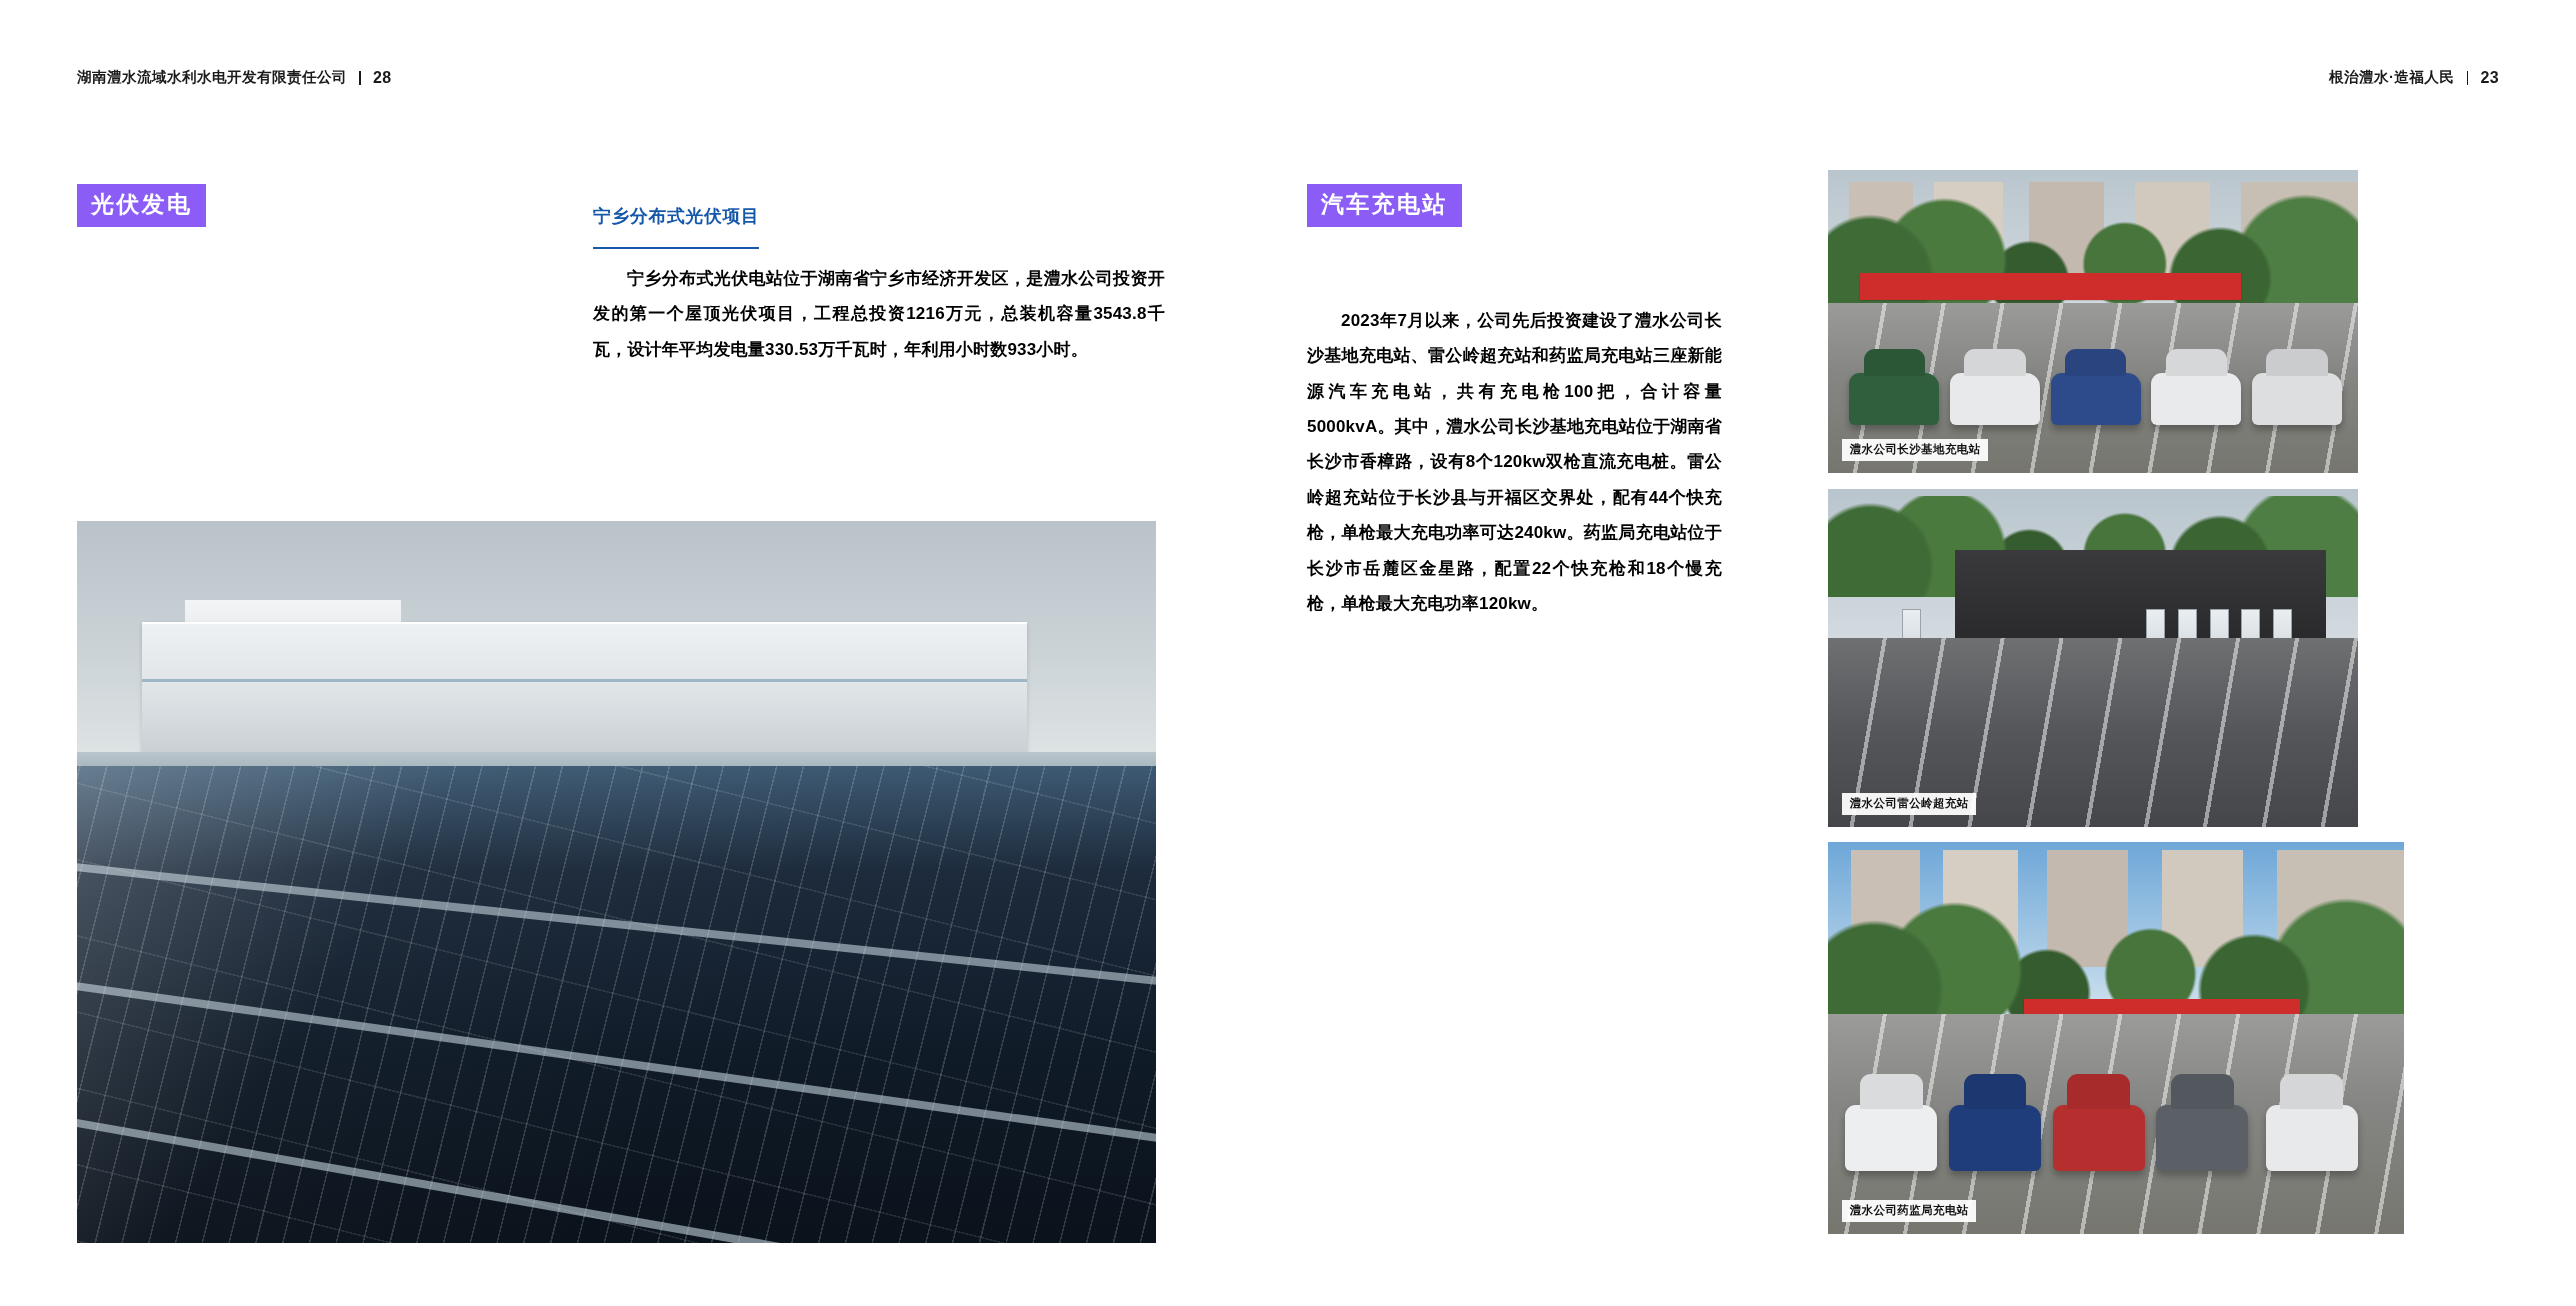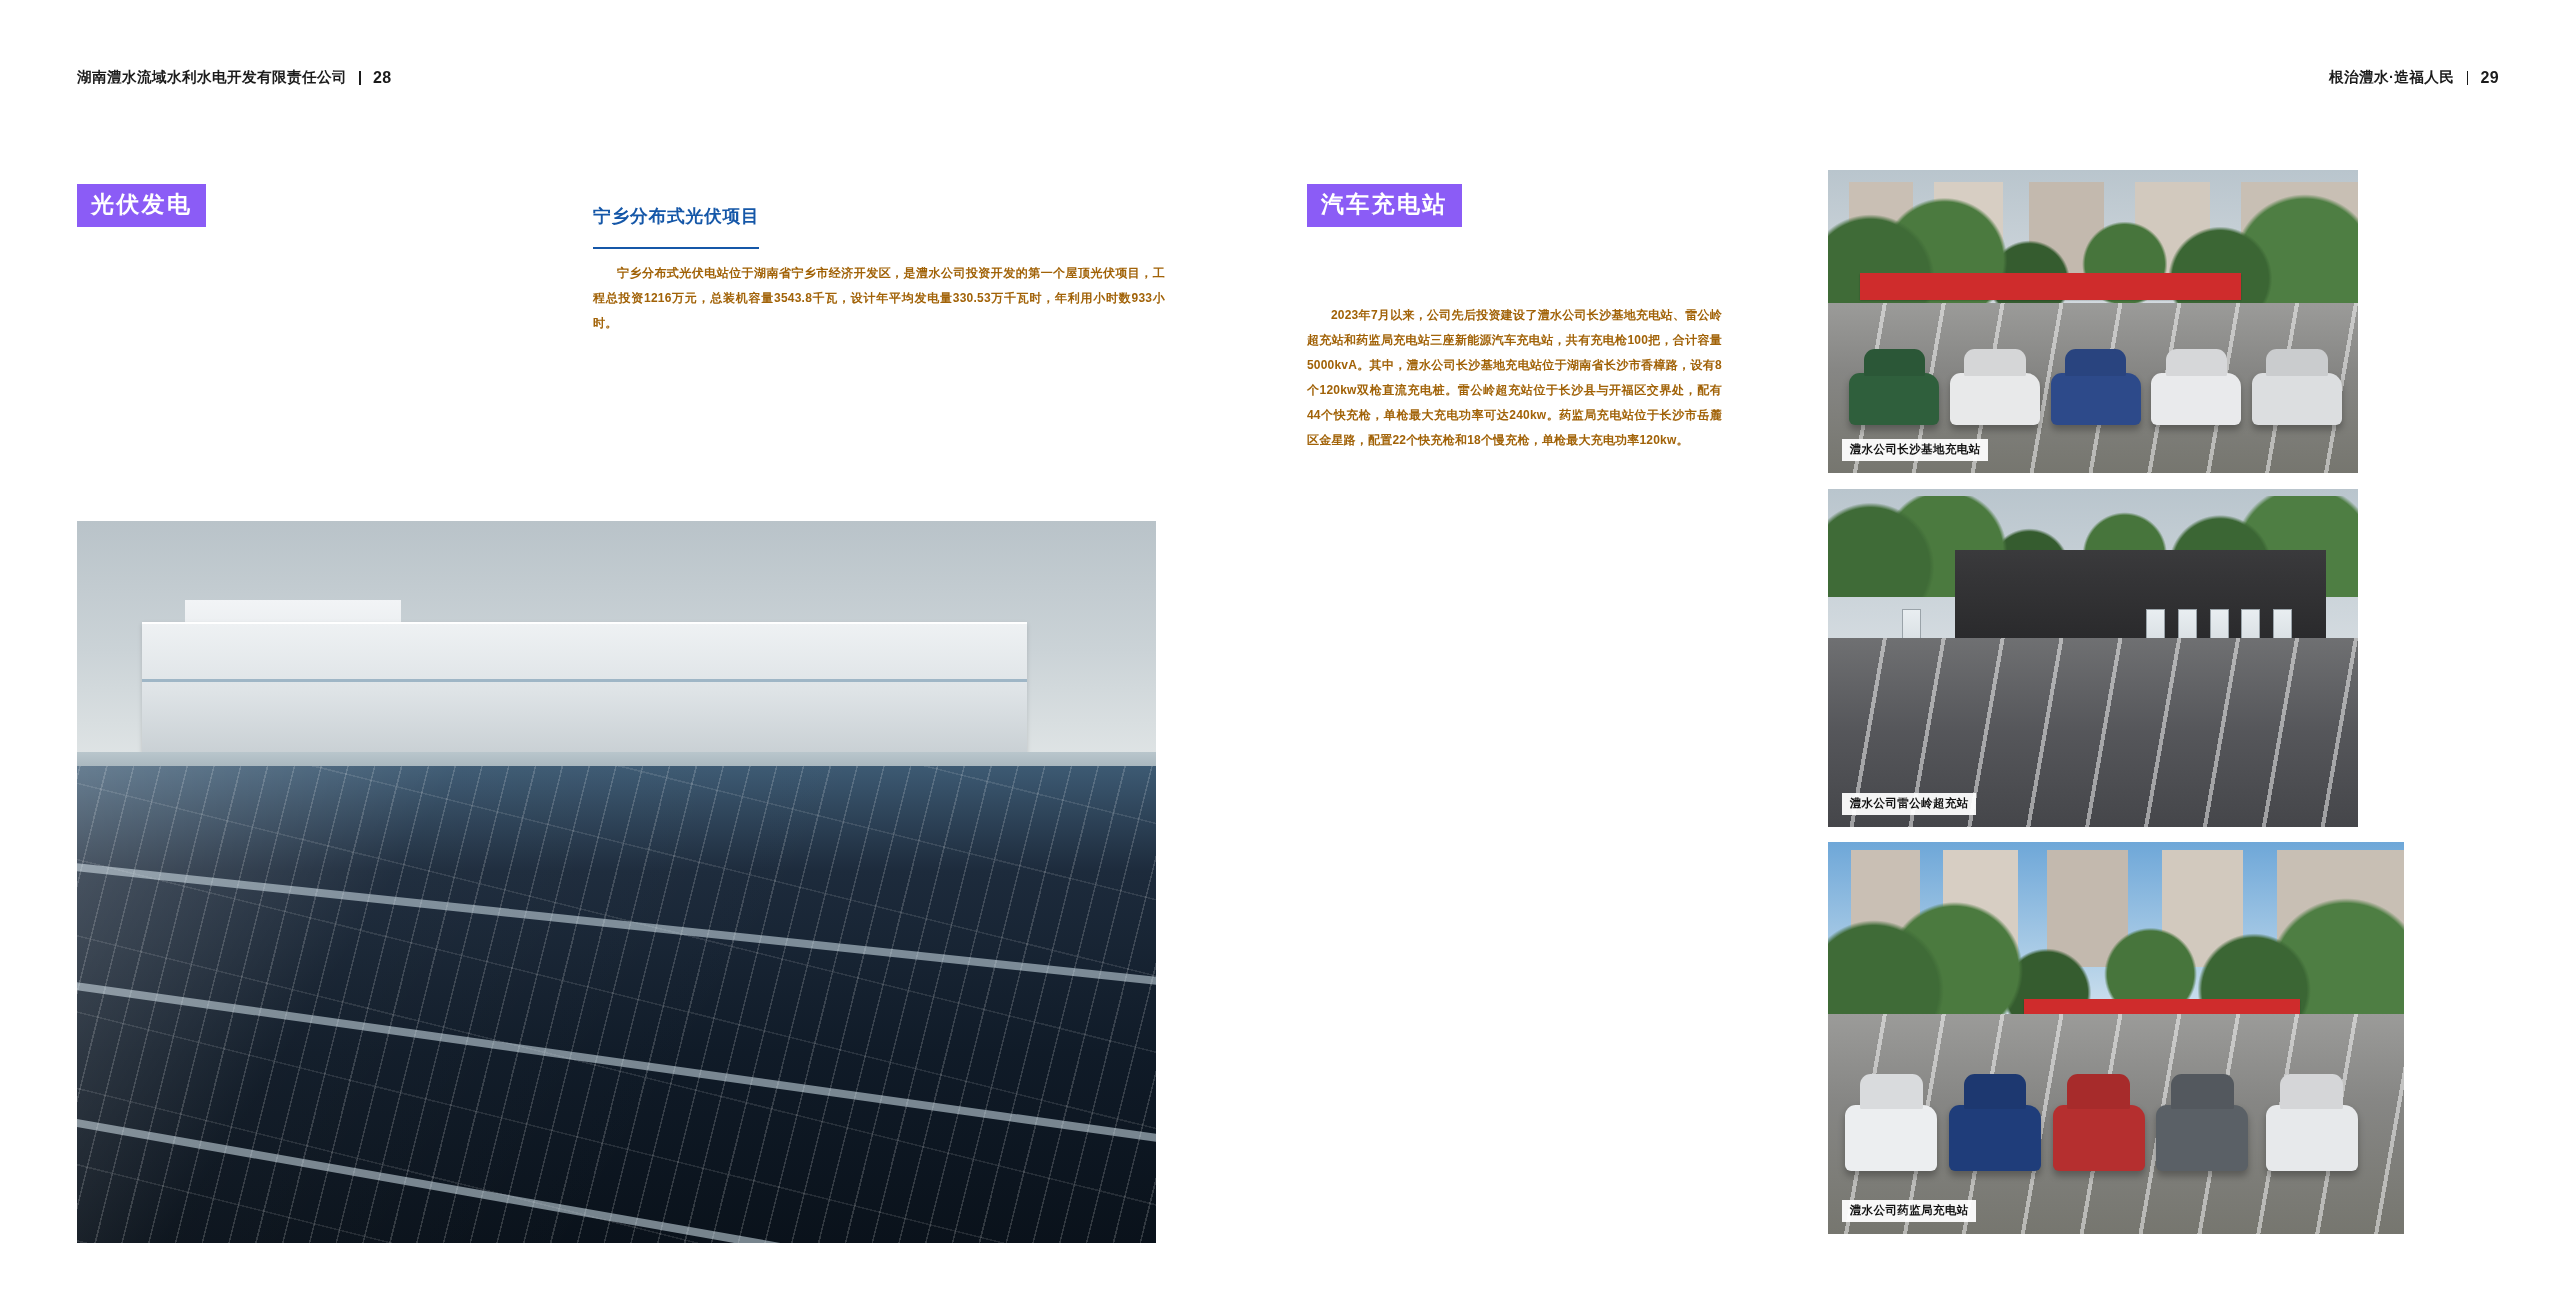--- a/index.html
+++ b/index.html
@@ -86,23 +86,23 @@
     color: #1557a8;
     letter-spacing: 0.8px;
     padding-bottom: 20px;
     border-bottom: 2.3px solid #1557a8;
     line-height: 1.2;
   }
 
   
   .body-text {
     position: absolute;
-    font-size: 12px;
+    font-size: 17px;
     line-height: 2.08;
-    color: #a16207;
+    color: #000000;
     text-align: justify;
     text-justify: inter-ideograph;
     font-weight: 600;
     letter-spacing: 0.2px;
   }
   .body-left {
     left: 593px;
     top: 261px;
     width: 572px;
     text-indent: 2em;
@@ -330,21 +330,21 @@
       </div>
     </div>
 
   </div>
 
   <div class="page">
 
     <div class="runhead runhead-right">
       <span>根治澧水·造福人民</span>
       <span class="divider"></span>
-      <span class="pageno">29</span>
+      <span class="pageno">23</span>
     </div>
 
     <div class="section-title title-charging" style="left:19px; top:184px;">汽车充电站</div>
 
     <div class="body-text body-right" style="left:19px; top:303px;">2023年7月以来，公司先后投资建设了澧水公司长沙基地充电站、雷公岭超充站和药监局充电站三座新能源汽车充电站，共有充电枪100把，合计容量5000kvA。其中，澧水公司长沙基地充电站位于湖南省长沙市香樟路，设有8个120kw双枪直流充电桩。雷公岭超充站位于长沙县与开福区交界处，配有44个快充枪，单枪最大充电功率可达240kw。药监局充电站位于长沙市岳麓区金星路，配置22个快充枪和18个慢充枪，单枪最大充电功率120kw。</div>
 
     <div class="photo right-photo rp2" style="left:540px;">
       <div class="cs-sky grey"></div>
       <div class="cs-trees" style="top:2%; height:30%;"></div>
       <div class="cs-canopy"></div>

